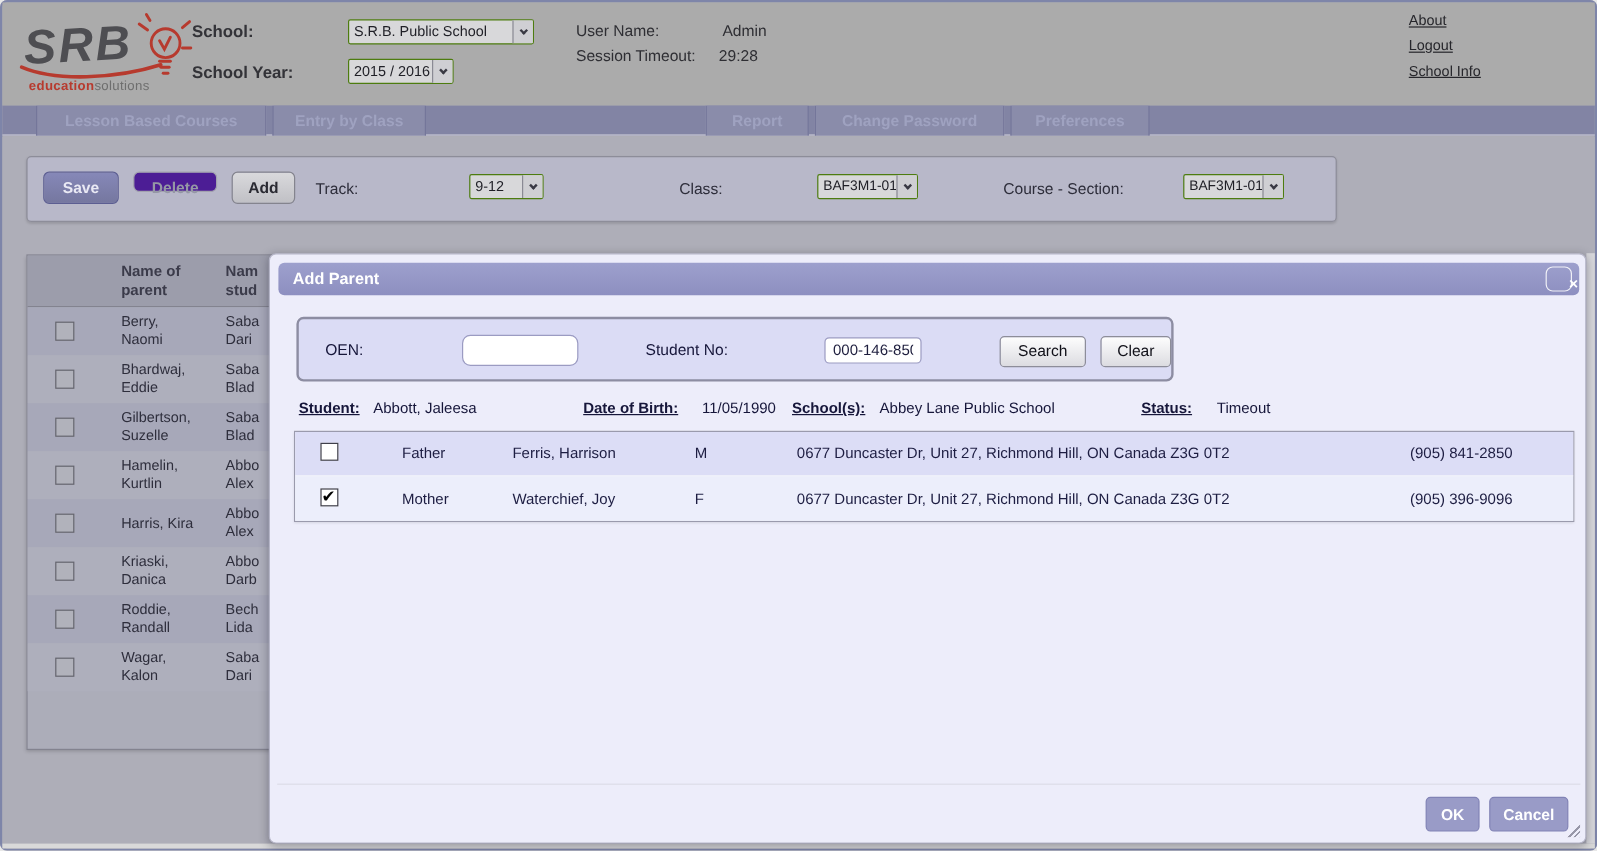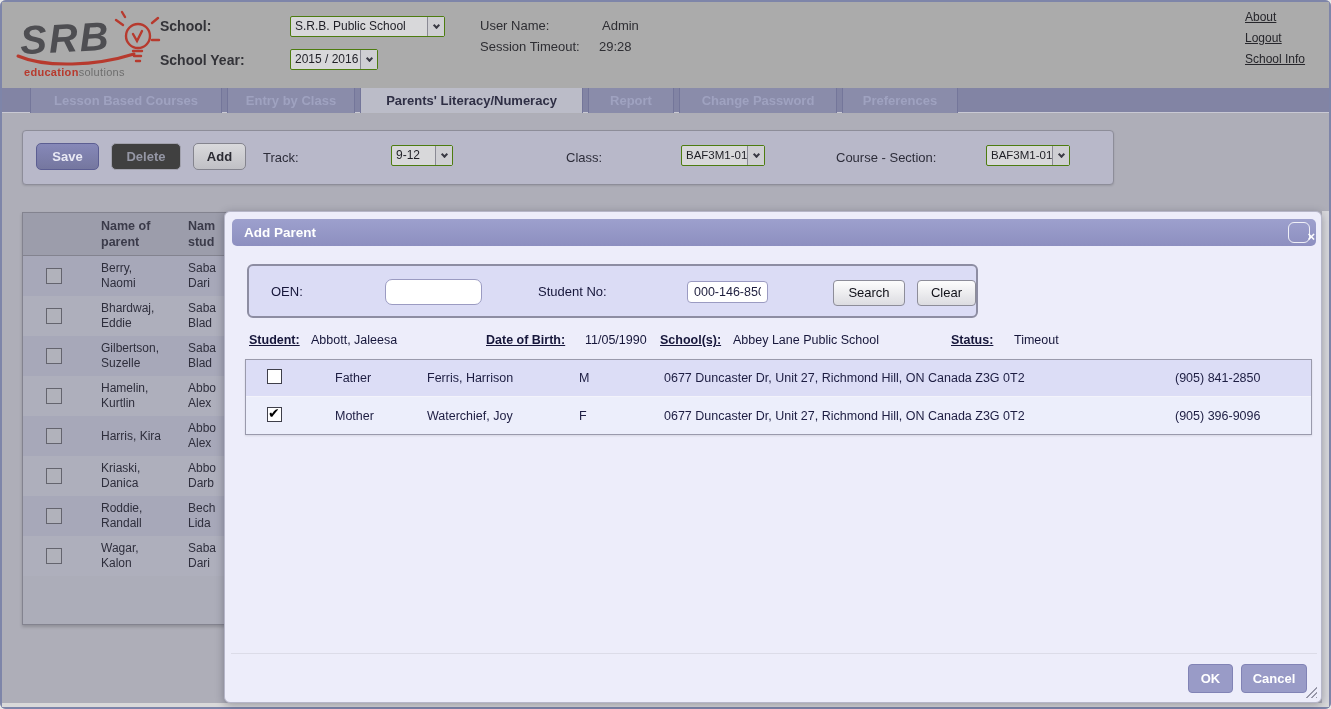--- a/index.html
+++ b/index.html
@@ -15,37 +15,37 @@
   .header { position:absolute; left:2px; top:2px; right:2px; height:86px; background:#ababab; }
   .logo { position:absolute; left:14px; top:6px; width:150px; height:74px; }
   .logo-srb { position:absolute; left:4px; top:8px; font-size:40px; font-weight:bold; font-style:italic; letter-spacing:2px; color:#4e4e52; transform:rotate(-3deg); }
   .logo-swoosh { position:absolute; left:0; top:44px; }
   .logo-tagline { position:absolute; left:8px; top:58px; font-size:11px; letter-spacing:.3px; }
   .tag-red { color:#b73a2e; font-weight:bold; }
   .tag-gray { color:#6e6e6e; }
   .logo-bulb { position:absolute; left:96px; top:2px; }
   .hdr-label { position:absolute; font-size:14px; font-weight:bold; color:#333338; }
   .hdr-text  { position:absolute; font-size:13px; color:#2e2e33; }
-  .hdr-links { position:absolute; left:1243px; top:8px; }
+  .hdr-links { position:absolute; left:1172px; top:8px; }
   .hdr-link { display:block; font-size:12px; color:#26262b; text-decoration:underline; margin-bottom:7px; cursor:pointer; }
   
   .select { position:absolute; display:flex; align-items:stretch; height:21px; background:#d8d8da; border:1px solid #4d7c0f; border-radius:2px; }
   .select-txt { flex:1; font-size:12px; color:#1f1f26; padding:0 4px; line-height:19px; white-space:nowrap; overflow:hidden; }
   .select-arrow { width:17px; border-left:1px solid #8a8a94; background:#cfcfd3; display:flex; align-items:center; justify-content:center; }
   .chev { width:5px; height:5px; border-right:2px solid #3a3a44; border-bottom:2px solid #3a3a44; transform:rotate(45deg); margin-top:-2px; }
   
   .tabbar { position:absolute; left:2px; top:88px; right:2px; height:25px; background:#8284a4; border-bottom:1px solid #c9c9d4; }
   .tab { position:absolute; top:0; height:25px; line-height:25px; text-align:center; font-size:13px; font-weight:bold; color:#9fa2c0; background:#8a8caa; box-shadow: inset -1px 0 0 #74769a, inset 1px 0 0 #74769a; cursor:pointer; }
   .tab.active { background:#bbbcc8; color:#2f2f45; }
   
   .content { position:absolute; left:2px; top:114px; right:2px; bottom:2px; background:#aeaeb8; }
   .toolbar { position:absolute; left:20px; top:16px; width:1092px; height:55px; background:#b8b8c9; border:1px solid #8d8d99; border-radius:4px; box-shadow:0 1px 2px rgba(0,0,0,.12); }
   .btn { position:absolute; font-size:13px; font-weight:bold; border-radius:5px; text-align:center; cursor:pointer; }
   .btn-save { left:13px; top:12px; width:63px; height:27px; line-height:25px; background:linear-gradient(#8688b8,#75779f); border:1px solid #5c5e92; color:#e9e9f4; }
-  .btn-delete { left:88px; top:12px; width:70px; height:27px; line-height:25px; background:#404040; border:1px solid #a2a2ae; color:#9597a5; }
+  .btn-delete { left:88px; top:12px; width:70px; height:17px; line-height:25px; background:#4c1d95; border:1px solid #a2a2ae; color:#9597a5; }
   .btn-add { left:170px; top:12px; width:53px; height:27px; line-height:25px; background:linear-gradient(#d9d9dc,#c0c0c5); border:1px solid #84848e; color:#2a2a32; }
   .tb-label { position:absolute; top:19px; font-size:13px; color:#2d2d3a; }
   
   .bgtable { position:absolute; left:20px; top:98px; width:1092px; height:413px; background:#acadb9; border:1px solid #83838f; box-shadow:0 2px 3px rgba(0,0,0,.18); }
   .bgt-header { display:grid; grid-template-columns:78px 87px 1fr; height:43px; background:#9c9dab; border-bottom:1px solid #83838f; align-items:center; }
   .bgt-header .hcell { font-size:12.5px; font-weight:bold; color:#3b3b4a; line-height:16px; }
   .bgt-row { display:grid; grid-template-columns:78px 87px 1fr; height:40px; align-items:center; }
   .bgt-row.odd { background:#a7a8b9; }
   .bgt-row.even { background:#aeafbc; }
   .bgt-cbx { width:16px; height:16px; margin-left:23px; background:#b1b2bb; border:1px solid #64646e; }
@@ -134,21 +134,20 @@
     <div class="hdr-links">
       <a class="hdr-link">About</a>
       <a class="hdr-link">Logout</a>
       <a class="hdr-link">School Info</a>
     </div>
   </div>
 
   <div class="tabbar">
     <div class="tab" style="left:28px; width:192px;">Lesson Based Courses</div>
     <div class="tab" style="left:225px; width:128px;">Entry by Class</div>
-    <div class="tab active" style="left:358px; width:223px;">Parents' Literacy/Numeracy</div>
     <div class="tab" style="left:586px; width:86px;">Report</div>
     <div class="tab" style="left:677px; width:158px;">Change Password</div>
     <div class="tab" style="left:840px; width:116px;">Preferences</div>
   </div>
 
   <div class="content">
 
     <div class="toolbar">
       <div class="btn btn-save">Save</div>
       <div class="btn btn-delete">Delete</div>

